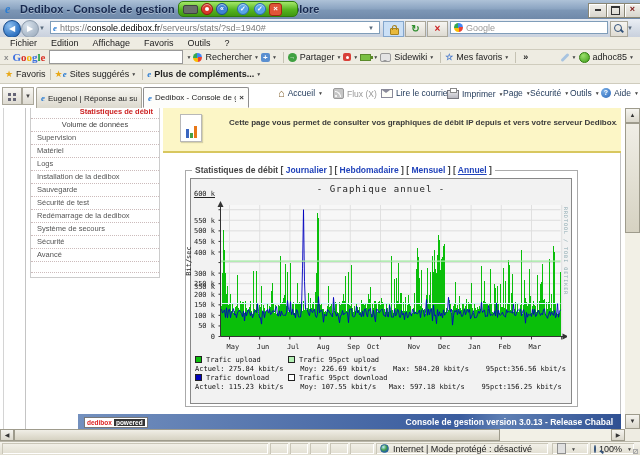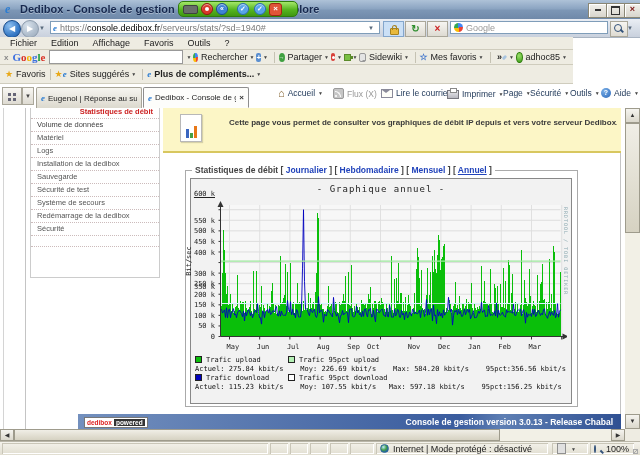--- a/index.html
+++ b/index.html
@@ -63,21 +63,21 @@
     display:flex;align-items:center;gap:3px;padding-left:3px;box-sizing:border-box;}
   .gball{width:9px;height:9px;border-radius:50%;
     background:conic-gradient(#4285F4 0 25%,#EA4335 0 50%,#FBBC05 0 75%,#34A853 0 100%);}
   #gsearch-ph{color:#999;font-size:9px;}
   #btn-mag{left:610px;top:2px;width:16px;height:14px;background:linear-gradient(#F6F5F1,#DEDBD2);border:1px solid #AAA79A;}
   .mag{position:relative;display:inline-block;width:6px;height:6px;border:1.5px solid #33527A;border-radius:50%;margin:2px 0 0 3px;}
   .mag:after{content:"";position:absolute;left:5px;top:5px;width:4px;height:1.5px;background:#33527A;transform:rotate(45deg);}
   #btn-mag-caret{left:627px;top:6px;font-size:6px;color:#5A6B7E;}
 
   
-  .bar{left:0;width:573px;background:#EEECE2;border-bottom:1px solid #CFCCBD;}
+  .bar{left:0;width:640px;background:#EEECE2;border-bottom:1px solid #CFCCBD;}
   #menu-row{top:37px;height:13px;display:flex;align-items:center;padding-left:3px;box-sizing:border-box;}
   .menu-item{padding:0 7px;font-size:9px;color:#222;}
   #gtb-row{top:50px;height:15px;display:flex;align-items:center;box-sizing:border-box;padding-left:4px;}
   .vdiv{width:1px;height:11px;background:#C5C2B3;margin:0 4px;}
   .caret{font-size:5px;color:#444;margin:0 2px;}
   .gtb-label{font-size:9px;color:#222;margin-left:3px;white-space:nowrap;}
   #gtb-close{color:#888;font-weight:bold;font-size:8px;margin-right:4px;}
   #gtb-logo{font-family:"Liberation Serif",serif;font-weight:bold;font-size:11px;margin-right:4px;letter-spacing:0;}
   #gtb-input{width:128px;height:10px;border:1px solid #999;background:#fff;margin-right:1px;}
   .mini-icon{display:inline-block;}
@@ -124,21 +124,21 @@
   .ic-help{width:10px;height:10px;border-radius:50%;background:radial-gradient(circle at 35% 30%,#7AB0E8,#2A66B8);
     color:#fff;font-size:7px;font-weight:bold;text-align:center;line-height:10px;}
 
   
   #content{left:0;top:108px;width:625px;height:321px;background:#fff;overflow:hidden;}
   .vline{width:1px;background:#D4D4D4;top:0;height:321px;}
   #sidebar-box{left:30px;top:-3px;width:130px;height:173px;border:1px solid #CCC;background:#fff;box-sizing:border-box;overflow:hidden;}
   .sb-item{height:12px;line-height:12px;font-size:7.5px;color:#555;border-bottom:1px dotted #CBB;
     padding:0 6px;white-space:nowrap;overflow:hidden;}
   .sb-item.active{color:#C22;font-weight:bold;text-align:right;}
-  .sb-item.sub{color:#444;text-align:left;}
+  .sb-item.sub{color:#444;text-align:center;}
   .sb-item.empty{height:10px;}
   #notice{left:163px;top:0;width:458px;height:45px;background:#FCF6C6;border-bottom:2px solid #D8C75F;box-sizing:border-box;}
   #notice-icon{left:17px;top:6px;width:22px;height:28px;background:#FFF;border:1px solid #B8B8B8;
     box-shadow:1px 1px 1px rgba(0,0,0,.15);display:flex;align-items:flex-end;justify-content:center;gap:1px;padding-bottom:3px;box-sizing:border-box;}
   #notice-icon i{display:block;width:3px;}
   #notice-text{left:66px;top:10px;width:388px;font-size:8px;font-weight:bold;color:#3A3A3A;white-space:nowrap;overflow:hidden;}
 
   
   #stats-fieldset{left:185px;top:62px;width:393px;height:237px;border:1px solid #AAA;box-sizing:border-box;}
   #stats-legend{left:6px;top:-6px;background:#fff;padding:0 3px;font-size:8.5px;font-weight:bold;color:#444;white-space:nowrap;}
@@ -182,21 +182,21 @@
   #hs-thumb{left:14px;top:0;width:486px;height:12px;}
   #sb-corner{left:625px;top:429px;width:15px;height:12px;background:#EEECE2;}
 
   
   #statusbar{left:0;top:441px;width:640px;height:14px;background:linear-gradient(#F4F3EC,#DFDCCE);
     border-top:1px solid #B9B6A8;}
   .pane{top:1px;height:11px;box-shadow:inset 1px 1px 0 #C9C6B8,inset -1px -1px 0 #FFF;}
   #pane-zone{display:flex;align-items:center;gap:4px;padding-left:4px;box-sizing:border-box;font-size:9px;color:#222;}
   .globe{width:9px;height:9px;border-radius:50%;background:radial-gradient(circle at 35% 30%,#BFE8FF,#45A048 45%,#1A5FA8 80%);border:1px solid #28639A;box-sizing:border-box;}
   .ic-page{width:7px;height:9px;background:#E0E0E0;border:1px solid #909090;}
-  #pane-zoom{display:flex;align-items:center;gap:10px;padding-left:4px;box-sizing:border-box;font-size:9px;color:#222;}
+  #pane-zoom{display:flex;align-items:center;gap:3px;padding-left:4px;box-sizing:border-box;font-size:9px;color:#222;}
   #grip{left:633px;top:7px;width:5px;height:5px;
     box-shadow:0 0 0 1px #AAA inset;background:repeating-linear-gradient(135deg,#AAA 0 1px,transparent 1px 3px);}
 </style>
 </head>
 <body>
 
 <div id="screen" class="nosel">
 
   <div id="titlebar" class="abs">
     <span id="title-favicon" class="abs ie-e">e</span>
@@ -353,28 +353,30 @@
   </div>
 
   <div id="content" class="abs">
     <div class="abs vline" style="left:3px;"></div>
     <div class="abs vline" style="left:25px;background:#C4C4C4;"></div>
     <div class="abs vline" style="left:620px;background:#C4C4C4;"></div>
 
     <div id="sidebar-box" class="abs">
         <div class="sb-item active">Statistiques de débit</div>
         <div class="sb-item sub">Volume de données</div>
+        <div class="sb-item">Supervision</div>
         <div class="sb-item">Matériel</div>
         <div class="sb-item">Logs</div>
         <div class="sb-item">Installation de la dedibox</div>
         <div class="sb-item">Sauvegarde</div>
         <div class="sb-item">Sécurité de test</div>
+        <div class="sb-item">Redémarrage de la dedibox</div>
         <div class="sb-item">Système de secours</div>
-        <div class="sb-item">Redémarrage de la dedibox</div>
         <div class="sb-item">Sécurité</div>
+        <div class="sb-item">Avancé</div>
         <div class="sb-item empty"></div>
       </div>
 
     <div id="notice" class="abs">
       <div id="notice-icon" class="abs">
         <i style="height:9px;background:#3A66C0;"></i>
           <i style="height:5px;background:#44A044;"></i>
           <i style="height:12px;background:#E87818;"></i>
       </div>
       <div id="notice-text" class="abs">Cette page vous permet de consulter vos graphiques de débit IP depuis et vers votre serveur Dedibox.</div>

